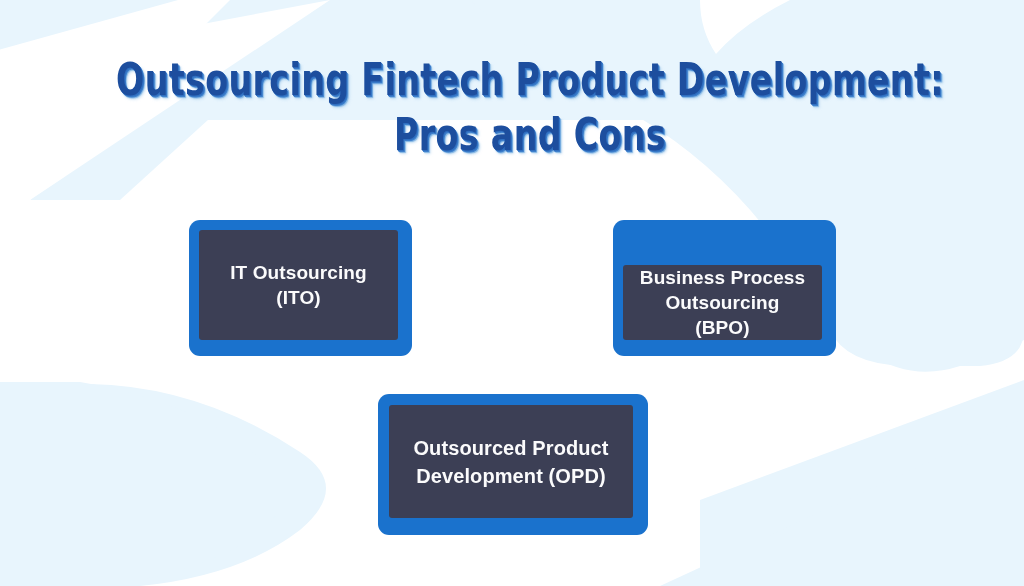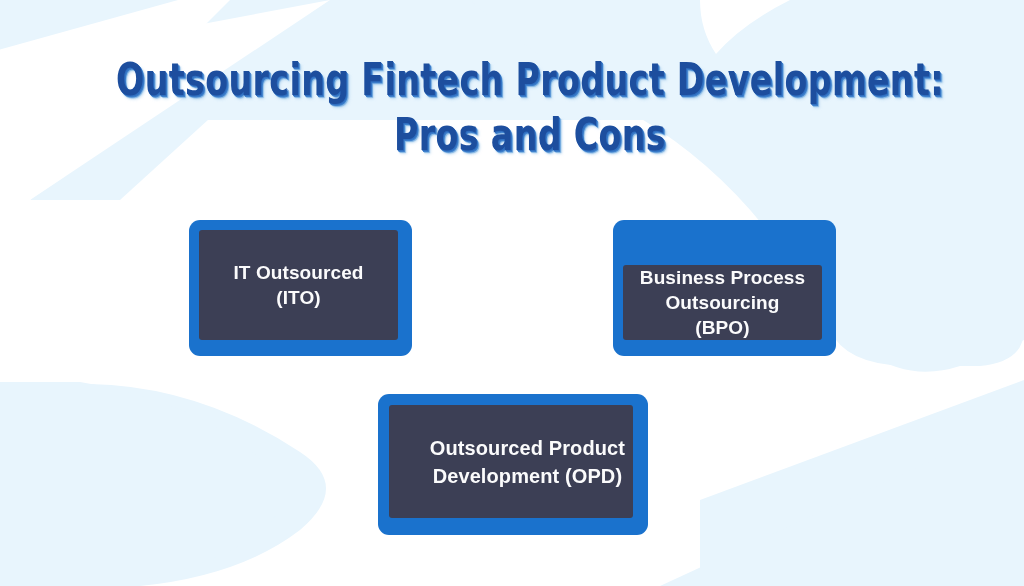--- a/index.html
+++ b/index.html
@@ -125,21 +125,20 @@
     left: 378px;
     top: 394px;
     width: 270px;
     height: 141px;
   }
   #node-opd .node-inner {
     left: 11px;
     top: 11px;
     right: 15px;
     bottom: 17px;
-    justify-content: flex-end;
   }
   #node-opd .node-label {
     font-size: 20px;
     line-height: 28px;
   }
 </style>
 </head>
 <body>
 
 <div id="canvas">
@@ -164,21 +163,21 @@
   </svg>
 
   <div class="title-block">
     <span class="title-line">Outsourcing Fintech Product Development:</span>
     <span class="title-line">Pros and Cons</span>
   </div>
 
   <div class="node" id="node-ito">
     <div class="node-frame"></div>
     <div class="node-inner">
-      <span class="node-label">IT Outsourced
+      <span class="node-label">IT Outsourcing
 (ITO)</span>
     </div>
   </div>
 
   <div class="node" id="node-bpo">
     <div class="node-frame"></div>
     <div class="node-inner">
       <span class="node-label">Business Process
 Outsourcing
 (BPO)</span>

